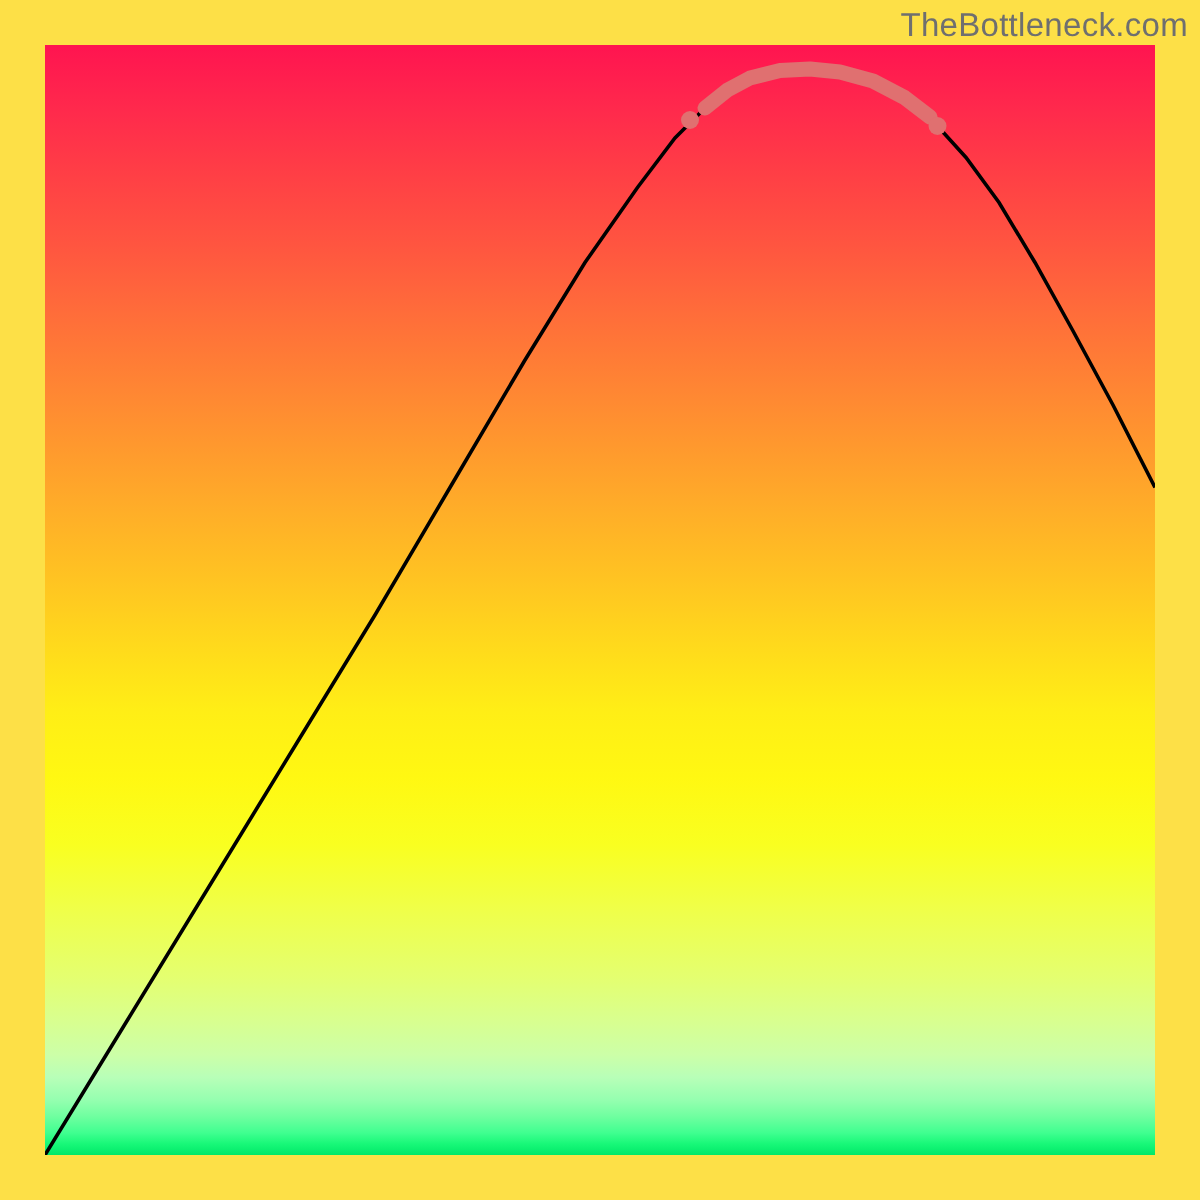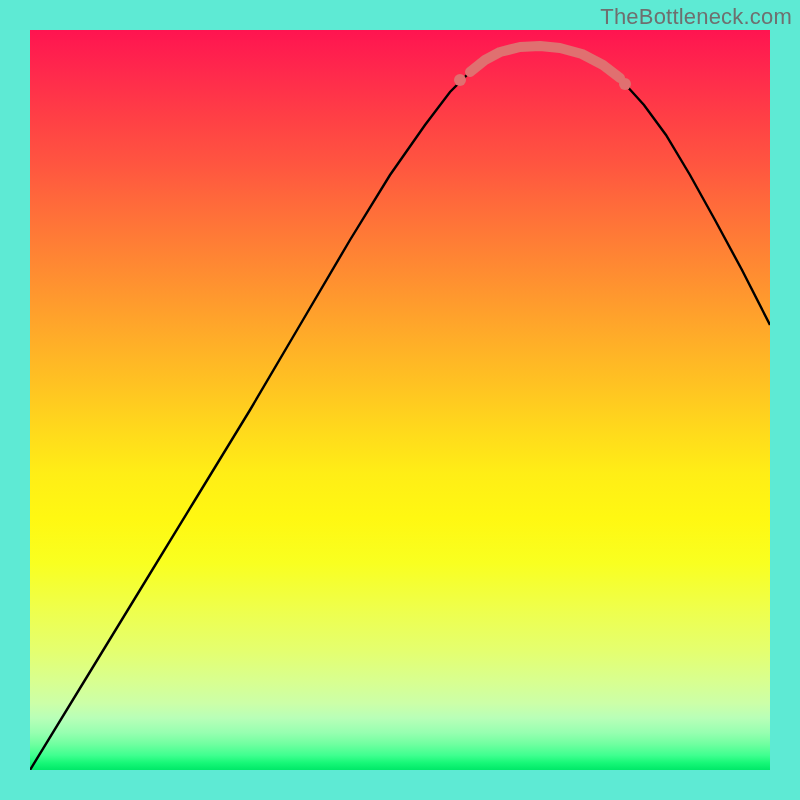--- a/index.html
+++ b/index.html
@@ -10,21 +10,21 @@
     background: #000;
     overflow: hidden;
     font-family: Arial, Helvetica, sans-serif;
   }
   .frame {
     position: absolute;
     left: 0;
     top: 0;
     width: 800px;
     height: 800px;
-    background: #5eead4;
+    background: #fde047;
   }
   .plot-area {
     position: absolute;
     left: 30px;
     top: 30px;
     width: 740px;
     height: 740px;
     overflow: hidden;
   }
   .gradient {

